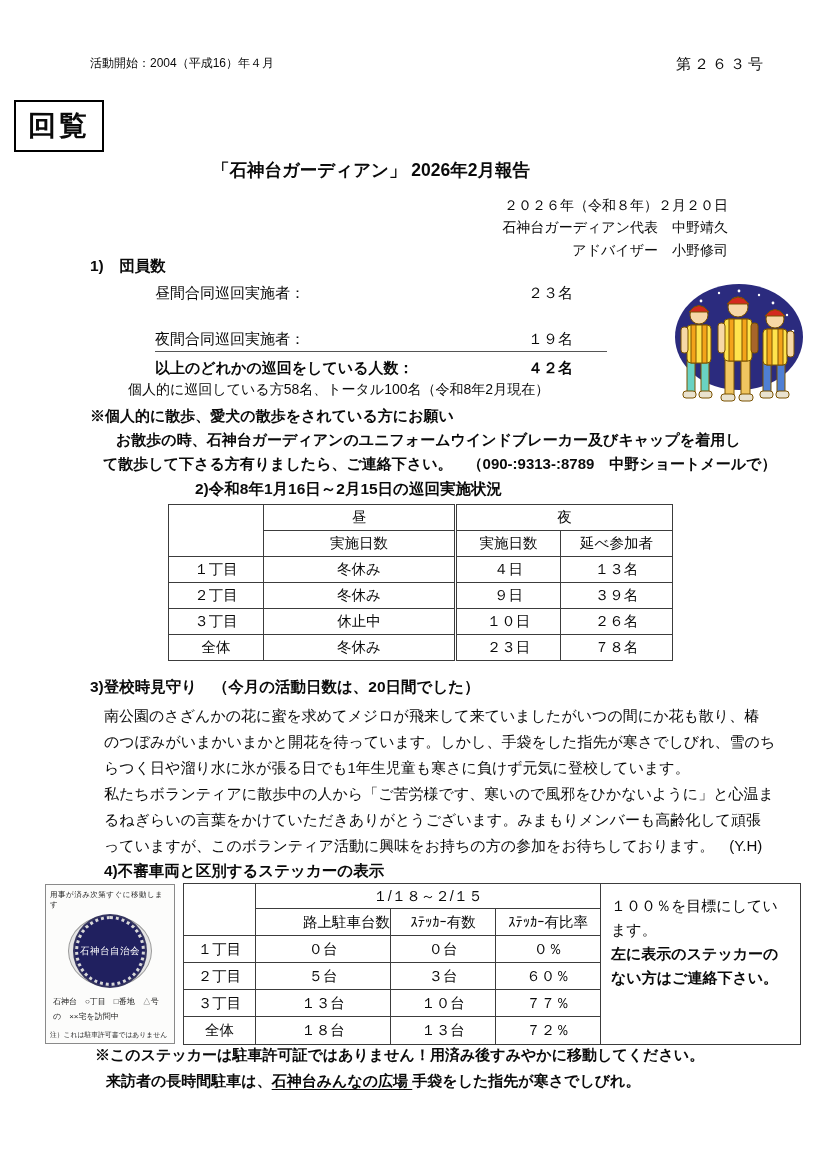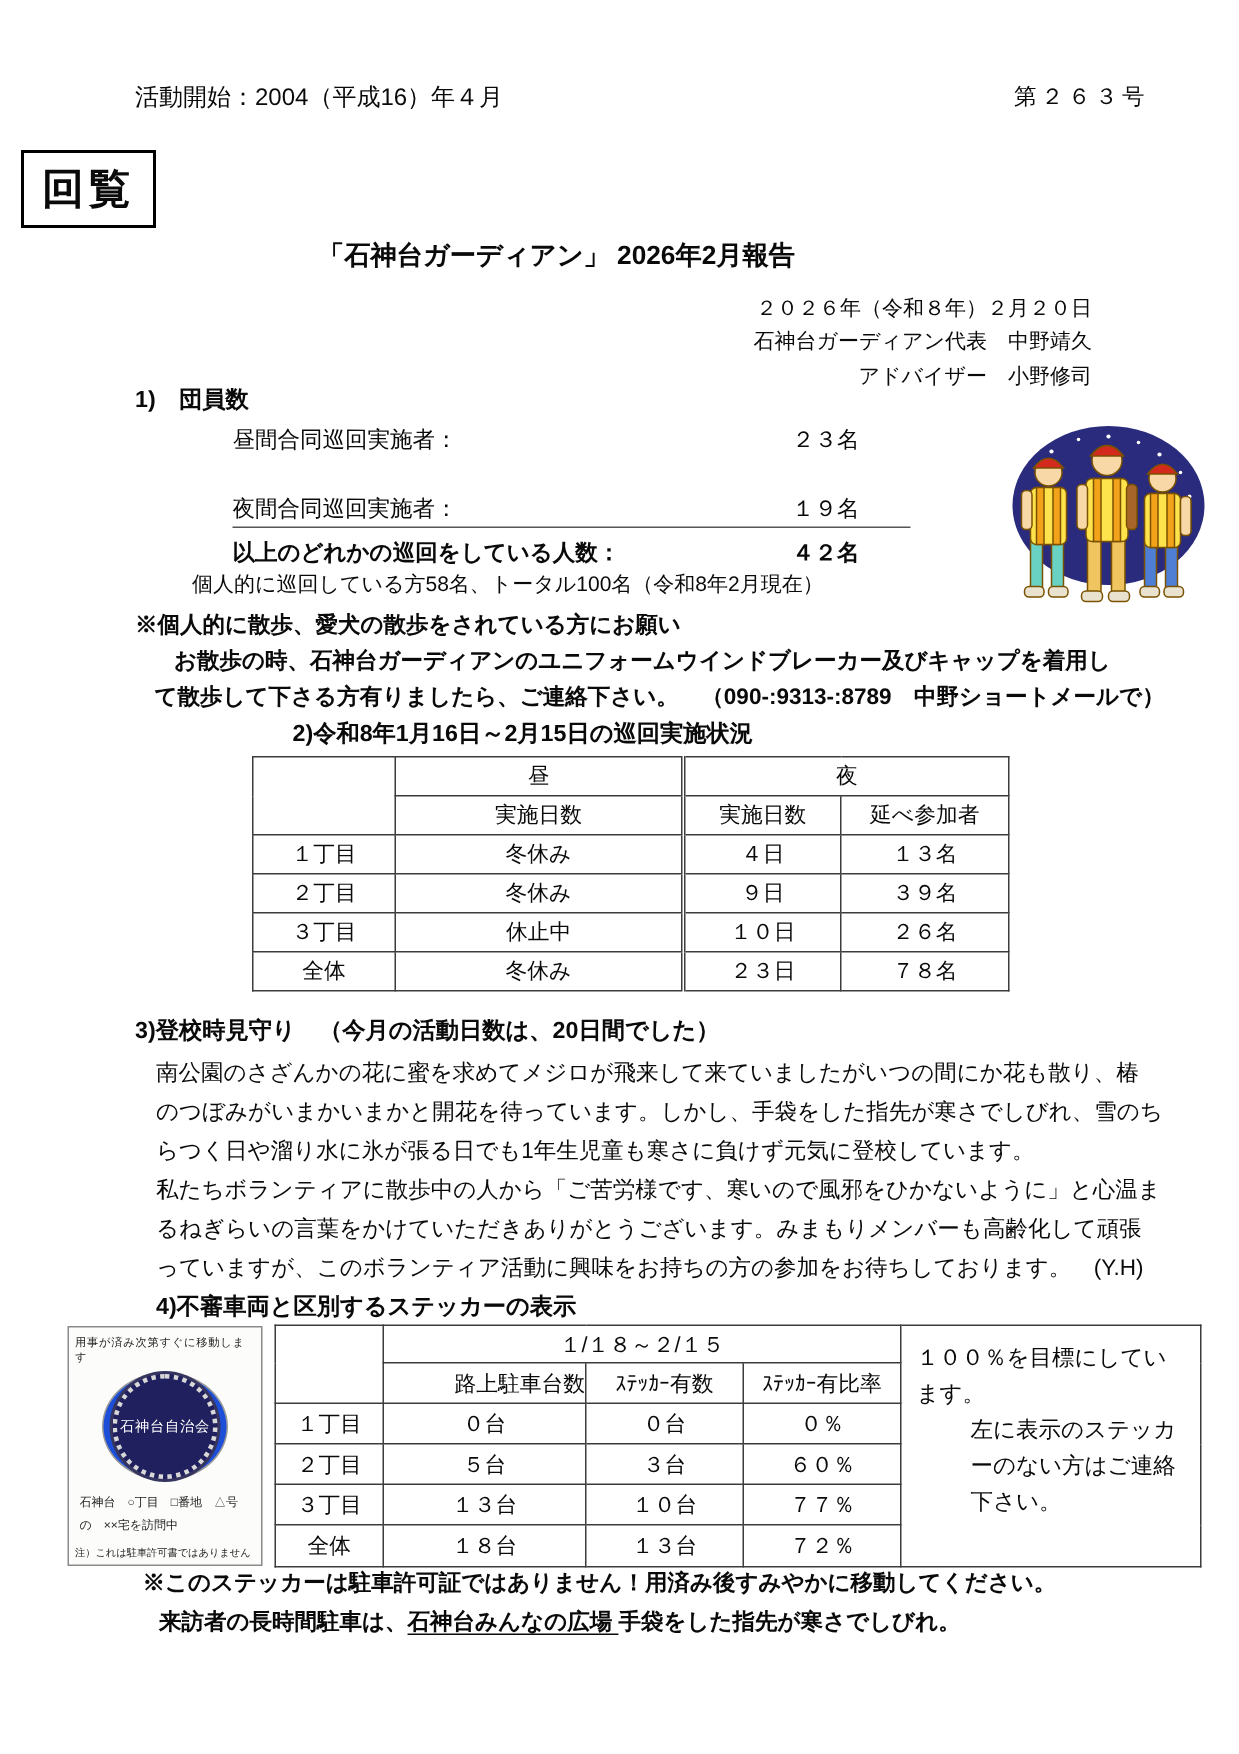--- a/index.html
+++ b/index.html
@@ -5,21 +5,21 @@
   * { margin:0; padding:0; box-sizing:border-box; }
   html,body { background:#fff; }
   body {
     width:826px; height:1169px; position:relative;
     font-family:"Liberation Sans", sans-serif;
     color:#0a0a0a; overflow:hidden;
   }
   .abs { position:absolute; }
 
   
-  .hdr-left { top:55px; left:90px; font-size:16px; }
+  .hdr-left { top:55px; left:90px; font-size:12px; }
   .hdr-right { top:55px; left:676px; font-size:15px; letter-spacing:3px; }
   .kairan-box {
     top:100px; left:14px; border:2.5px solid #000;
     padding:5px 12px; font-size:28px; font-weight:bold; letter-spacing:3px;
   }
   .doc-title { top:158px; left:0; width:742px; text-align:center; font-size:17.5px; font-weight:bold; }
   .byline { top:194px; right:98px; text-align:right; font-size:14px; line-height:1.6; }
 
   
   .s1-head { top:256px; left:90px; font-size:15.5px; font-weight:bold; }
@@ -59,21 +59,21 @@
   .s4-head { top:861px; left:104px; font-size:15.5px; font-weight:bold; }
 
   
   .sticker {
     top:884px; left:45px; width:130px; height:160px;
     border:1px solid #8a8a8a; background:#fcfcfb; padding:5px 4px 3px 4px;
     display:flex; flex-direction:column; align-items:center;
   }
   .sticker .tiny-top { font-size:7.5px; letter-spacing:0.5px; color:#222; }
   .emblem-wrap { margin-top:5px; width:84px; height:84px; border-radius:50%;
-    background:#1d4ed8; border:1px solid #9a9a9a; display:flex; align-items:center; justify-content:center; }
+    background:#e5e5e5; border:1px solid #9a9a9a; display:flex; align-items:center; justify-content:center; }
   .emblem { width:70px; height:70px; border-radius:50%; background:#20205f;
     border:3px dotted #d8d8d8; box-shadow:0 0 0 2px #35355f;
     display:flex; align-items:center; justify-content:center; }
   .emblem span { color:#fff; font-size:9.5px; letter-spacing:0.5px; }
   .sticker .addr { margin-top:8px; width:100%; font-size:8px; line-height:1.8; color:#222; text-align:left; padding-left:3px; }
   .sticker .tiny-bottom { margin-top:6px; font-size:6.8px; color:#222; width:100%; text-align:left; }
 
   
   table.sticker-table { top:883px; left:183px; border-collapse:collapse; font-size:14.5px; }
   table.sticker-table td, table.sticker-table th {
@@ -83,21 +83,21 @@
   table.sticker-table .k1 { width:135px;text-align:right; }
   table.sticker-table .k2 { width:105px; }
   table.sticker-table .k3 { width:105px; }
   table.sticker-table tr { height:27px; }
   table.sticker-table tr.hr1 { height:25px; }
   table.sticker-table tr.last { height:28px; }
   td.note-cell {
     width:200px; text-align:left !important; vertical-align:top;
     padding:10px 8px 0 10px !important; font-size:15px; line-height:1.6;
   }
-  td.note-cell .bold { font-weight:normal;margin-left:36px; }
+  td.note-cell .bold { font-weight:bold; }
 
   
   .f1 { top:1046px; left:95px; font-size:15px; font-weight:bold; }
   .f2 { top:1072px; left:106px; font-size:15px; font-weight:bold; }
   .f2 .ul { text-decoration:underline; text-underline-offset:3px; }
 </style>
 </head>
 <body>
 
 <div>

